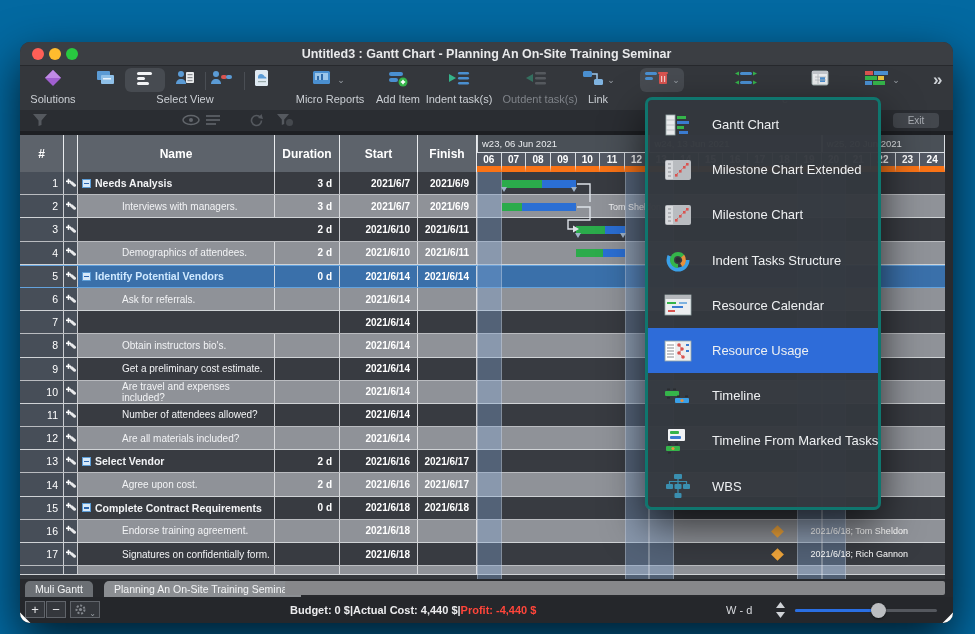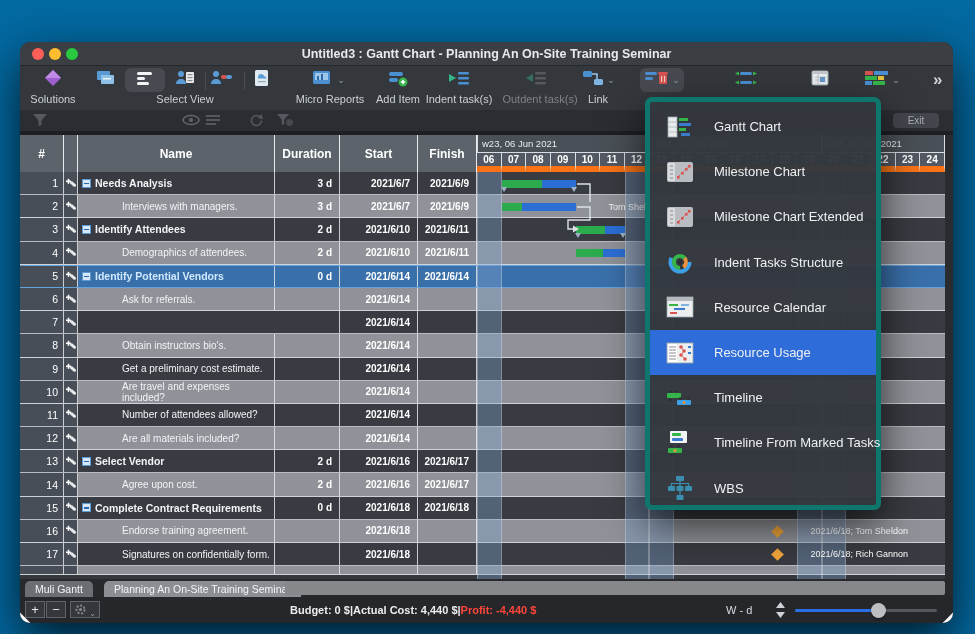--- a/index.html
+++ b/index.html
@@ -93,21 +93,21 @@
   .scale { position:absolute; left:706px; top:0; height:26px; line-height:26px; color:#d8dade; font-size:11px; }
   .slider { position:absolute; left:775px; top:12px; width:142px; height:3px; background:#55585e; border-radius:2px; }
   .slider .fill { position:absolute; left:0; top:0; height:3px; width:83px; background:#2a6fe3; border-radius:2px; }
   .slider .thumb { position:absolute; left:76px; top:-6px; width:15px; height:15px; background:#bcbec1; border-radius:50%; box-shadow:0 1px 2px rgba(0,0,0,.5); }
   .curl { position:absolute; bottom:0; width:13px; height:13px; background:#fff; z-index:6; }
   .curl.l { left:0; clip-path:polygon(0 20%, 0 100%, 80% 100%); }
   .curl.r { right:0; clip-path:polygon(100% 20%, 100% 100%, 20% 100%); }
 
   
   .menu { position:absolute; left:645px; top:97px; width:236px; height:413px; background:rgba(52,56,62,.97);
-    border:5px solid #0f766e; border-radius:7px; box-shadow:0 16px 42px rgba(0,0,0,.65); z-index:50; padding-top:2px; }
+    border:3px solid #0f766e; border-radius:7px; box-shadow:0 16px 42px rgba(0,0,0,.65); z-index:50; padding-top:2px; }
   .mitem { position:relative; height:45.2px; display:flex; align-items:center; }
   .mitem.sel { background:#2e6cd9; }
   .micon { position:absolute; left:14px; width:32px; height:26px; display:flex; align-items:center; justify-content:center; }
   .mlabel { position:absolute; left:64px; color:#eef0f2; font-size:13px; white-space:nowrap; }
 </style>
 </head>
 <body>
 
 <div id="stage">
   <div id="appwin">
@@ -402,24 +402,20 @@
         </div>
         <div class="row dark" style="height: 23.2px;">
           <div class="cell c-num">3</div>
           <div class="cell c-ico">
             <svg width="10" height="11">
               <rect x="0" y="2.5" width="5" height="1.6" fill="#fff"></rect>
               <rect x="1.7" y="0.8" width="1.6" height="5" fill="#fff"></rect>
               <rect x="3.5" y="4.5" width="7" height="3" rx="1.5" fill="#e8e9eb" transform="rotate(40 7 6)"></rect>
             </svg>
           </div>
-          <div class="cell c-name">
-            <span class="minus"></span>
-            <span class="gname">Identify Attendees</span>
-          </div>
           <div class="cell c-dur">
             <span class="valtxt">2 d</span>
           </div>
           <div class="cell c-start">
             <span class="valtxt">2021/6/10</span>
           </div>
           <div class="cell c-fin">
             <span class="valtxt">2021/6/11</span>
           </div>
         </div>
@@ -828,36 +824,36 @@
             <rect x="1" y="1" width="26" height="20" rx="2" fill="#b9bcc0"></rect>
             <rect x="2" y="2" width="7" height="18" fill="#d8dadd"></rect>
             <path d="M4 5h3M4 9h3M4 13h3M4 17h3" stroke="#8a8d92" stroke-width="1"></path>
             <path d="M11 17 L24 4" stroke="#d9534f" stroke-width="1" stroke-dasharray="1.5 1.5"></path>
             <rect x="11" y="15" width="2.6" height="2.6" fill="#d9534f"></rect>
             <rect x="15" y="11" width="2.6" height="2.6" fill="#d9534f"></rect>
             <rect x="19" y="7" width="2.6" height="2.6" fill="#d9534f"></rect>
             <rect x="22" y="4" width="2.6" height="2.6" fill="#d9534f"></rect>
           </svg>
         </span>
-        <span class="mlabel">Milestone Chart</span>
+        <span class="mlabel">Milestone Chart Extended</span>
       </div>
       <div class="mitem">
         <span class="micon">
           <svg width="28" height="22">
             <rect x="1" y="1" width="26" height="20" rx="2" fill="#b9bcc0"></rect>
             <rect x="2" y="2" width="7" height="18" fill="#d8dadd"></rect>
             <path d="M4 5h3M4 9h3M4 13h3M4 17h3" stroke="#8a8d92" stroke-width="1"></path>
             <path d="M11 17 L24 4" stroke="#d9534f" stroke-width="1" stroke-dasharray="1.5 1.5"></path>
             <rect x="11" y="15" width="2.6" height="2.6" fill="#d9534f"></rect>
             <rect x="15" y="11" width="2.6" height="2.6" fill="#d9534f"></rect>
             <rect x="19" y="7" width="2.6" height="2.6" fill="#d9534f"></rect>
             <rect x="22" y="4" width="2.6" height="2.6" fill="#d9534f"></rect>
           </svg>
         </span>
-        <span class="mlabel">Milestone Chart Extended</span>
+        <span class="mlabel">Milestone Chart</span>
       </div>
       <div class="mitem">
         <span class="micon">
           <svg width="26" height="26">
             <g transform="translate(13,13)">
               <circle r="9.5" fill="none" stroke="#3aa0e8" stroke-width="4" stroke-dasharray="34 26"></circle>
               <circle r="6" fill="none" stroke="#35b44a" stroke-width="4" stroke-dasharray="24 14" transform="rotate(90)"></circle>
               <circle r="6" fill="none" stroke="#e8913c" stroke-width="4" stroke-dasharray="10 28" transform="rotate(-40)"></circle>
               <circle r="2.5" fill="#2a2d31"></circle>
             </g>

